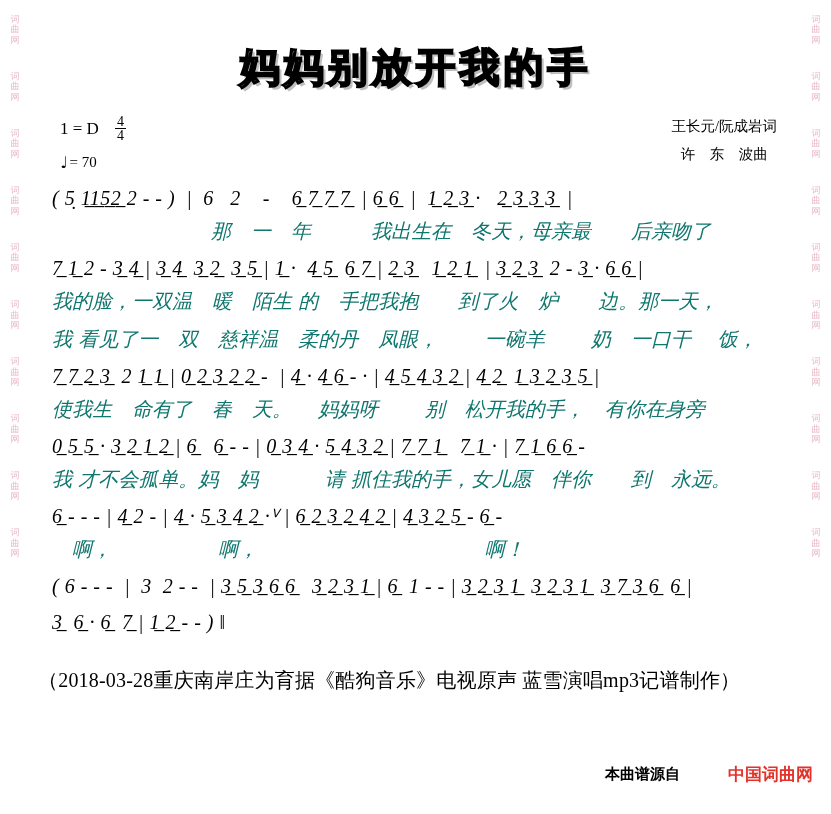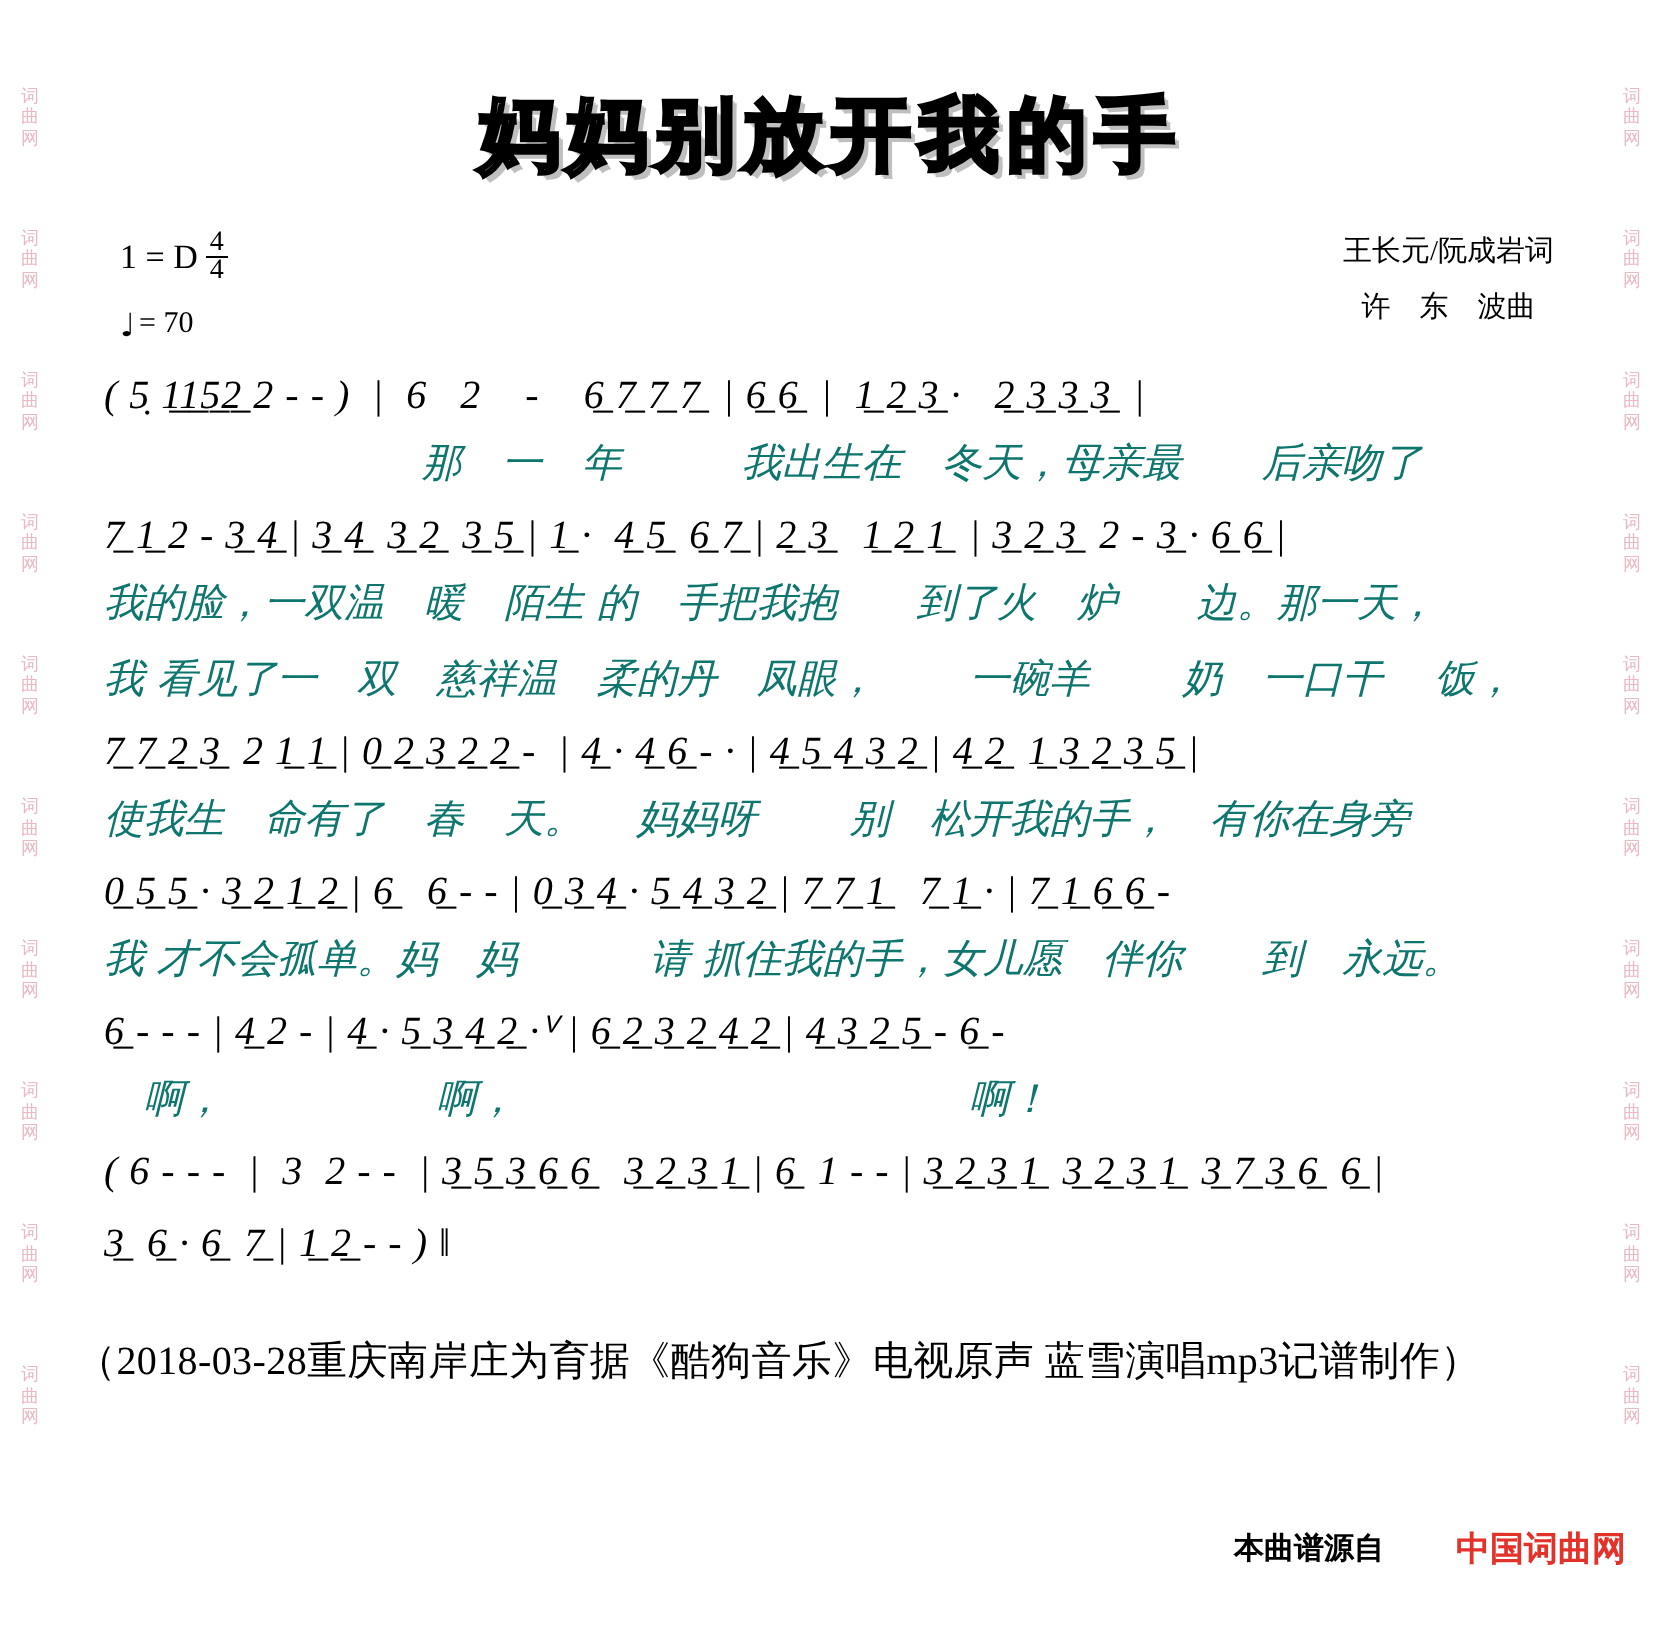--- a/index.html
+++ b/index.html
@@ -22,24 +22,23 @@
   
   .wm-col {
     position: absolute;
     top: 0;
     bottom: 0;
     width: 26px;
     display: flex;
     flex-direction: column;
     justify-content: flex-start;
     align-items: center;
-    gap: 40px;
+    gap: 26px;
     padding-top: 14px;
     pointer-events: none;
-    margin-top: 30px;
   }
   .wm-col.left { left: 2px; }
   .wm-col.right { right: 2px; }
   .wm {
     font-family: "DejaVu Sans", sans-serif;
     font-size: 9px;
     color: #e9b9c4;
     line-height: 1.15;
     text-align: center;
     letter-spacing: 0;
@@ -76,21 +75,21 @@
   .key-block {
     position: absolute;
     left: 22px;
     top: 4px;
     font-family: "Liberation Serif", serif;
   }
   .key-line {
     font-size: 17px;
     display: flex;
     align-items: center;
-    gap: 2px;
+    gap: 14px;
   }
   .frac {
     display: inline-flex;
     flex-direction: column;
     line-height: 0.95;
     font-size: 14px;
     text-align: center;
     margin-left: 2px;
     border-top: 0px;
   }
@@ -163,20 +162,21 @@
     font-size: 20px;
     margin-top: 30px;
     letter-spacing: 0.2px;
   }
   .source {
     position: absolute;
     right: 18px;
     bottom: 28px;
     display: flex;
     align-items: center;
+    gap: 12px;
     font-size: 15px;
     font-weight: bold;
   }
   .source .brand {
     color: #e2322a;
     font-size: 17px;
     font-weight: bold;
     margin-left: 36px;
   }
 </style>

